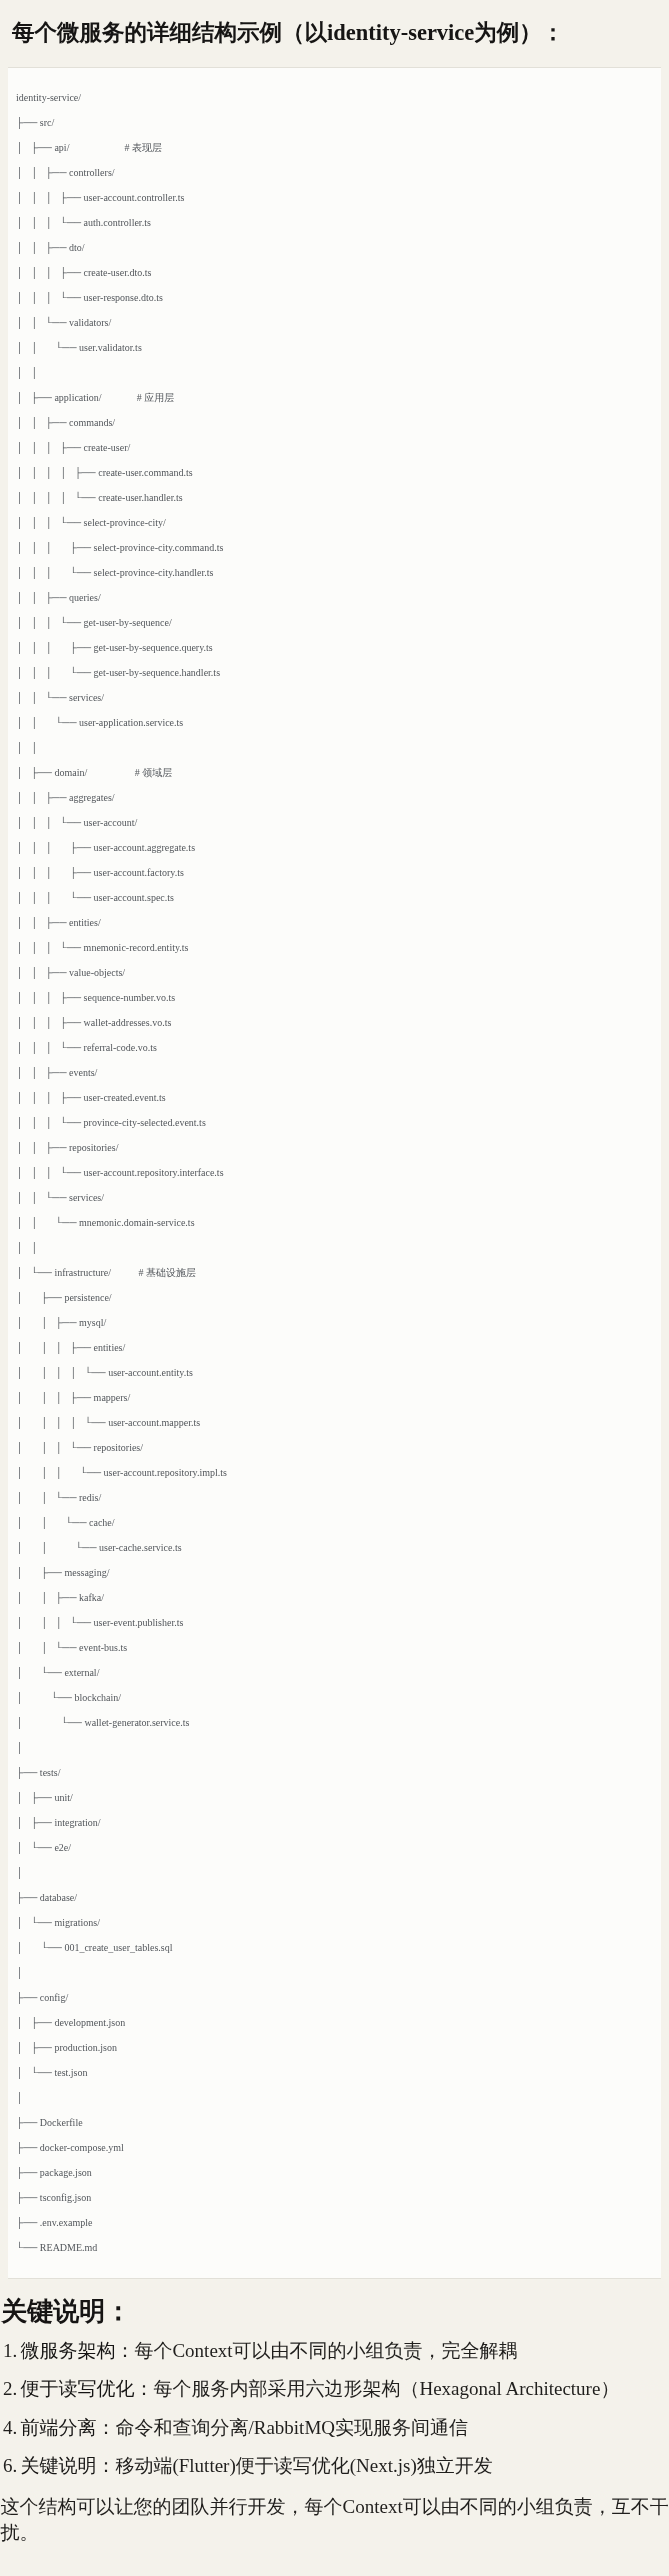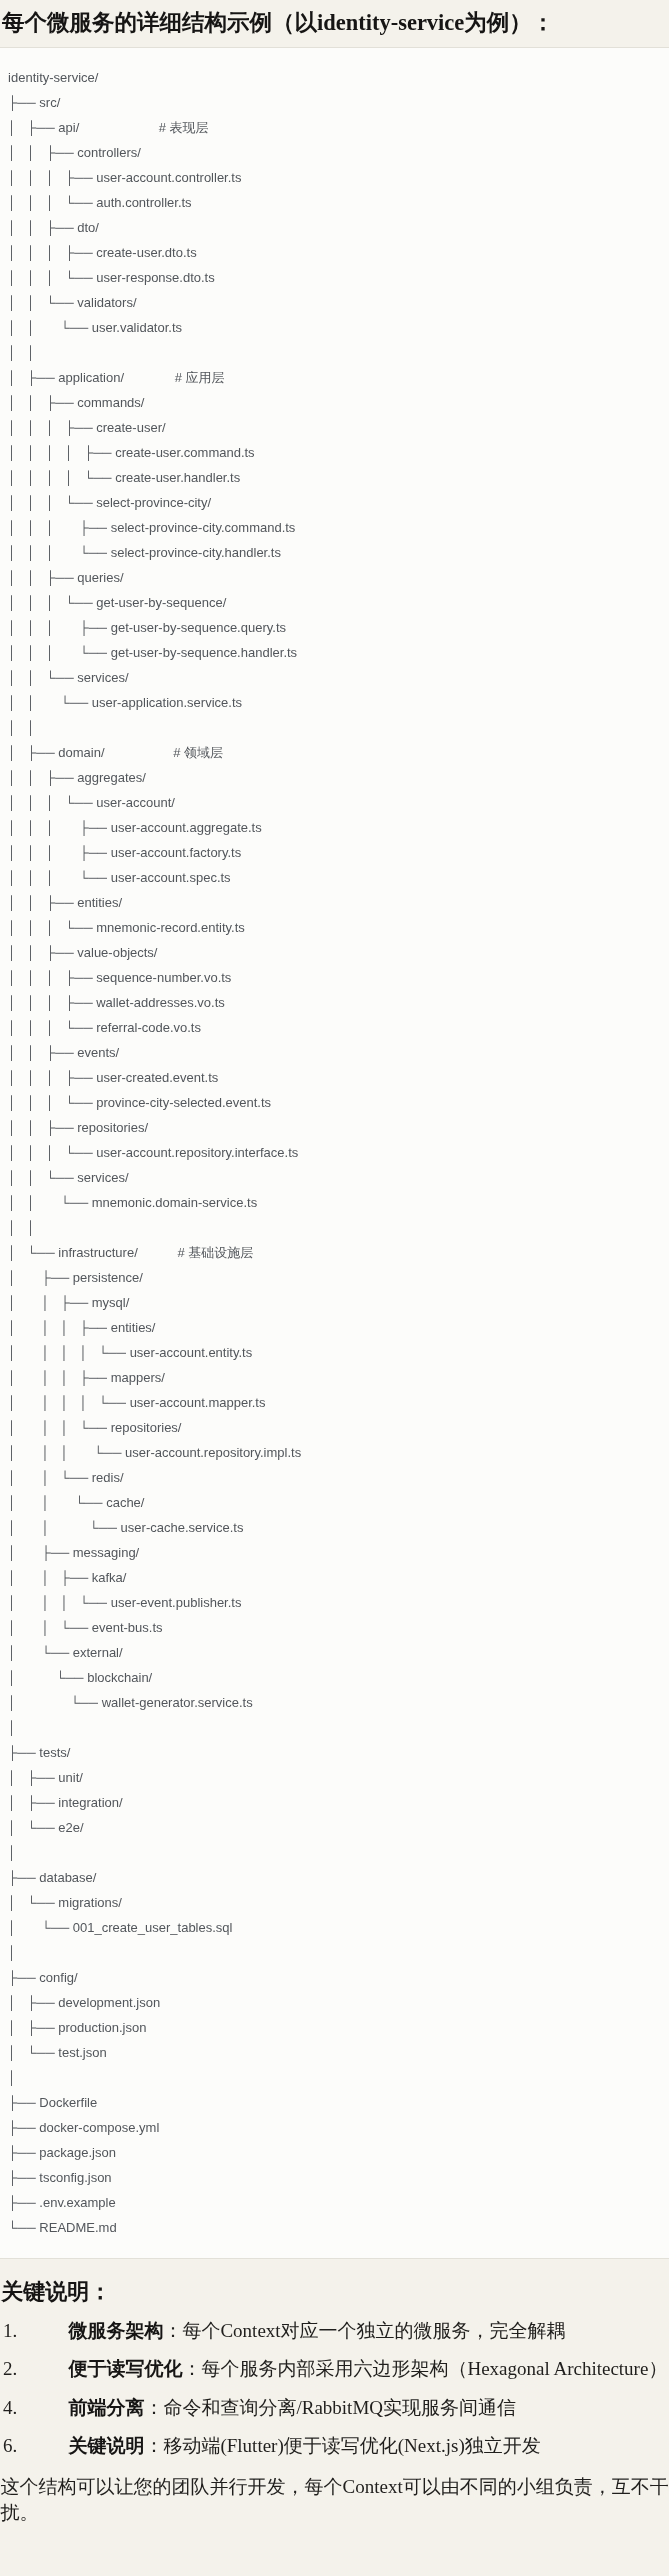--- a/index.html
+++ b/index.html
@@ -5,60 +5,60 @@
   html, body { margin: 0; padding: 0; }
   body {
     width: 669px;
     height: 2576px;
     background: #f4f2eb;
     color: #1c1b19;
     font-family: "Liberation Serif", "DejaVu Serif", serif;
     overflow: hidden;
   }
   .title {
-    margin: 0;
+    margin: 10px;
     padding: 8.1px 0 8.8px 1.9px;
     font-size: 22.5px;
     line-height: 30px;
     font-weight: 700;
     color: #161514;
   }
   .tree {
-    margin: 0;
+    margin: 8px;
     border-top: 1.3px solid #e2e0d8;
     border-bottom: 1.3px solid #e2e0d8;
     background: #fcfcfa;
     padding: 17px 10px 18px 8.1px;
-    font-family: Liberation Sans, sans-serif;
-    font-size: 13px;
+    font-family: Liberation Serif, serif;
+    font-size: 10px;
     line-height: 25px;
     color: #52565b;
     white-space: pre;
     overflow: hidden;
   }
   .notes-heading {
     margin: 19px 0 0 1.3px;
-    font-size: 22px;
+    font-size: 26px;
     line-height: 27.5px;
     font-weight: 700;
     color: #161514;
   }
   .notes {
     list-style: none;
     margin: 12.5px 0 0 0;
     padding: 0 0 0 3.1px;
   }
   .note {
     font-size: 19px;
     line-height: 26px;
     margin-bottom: 12.5px;
     color: #201f1d;
   }
   .note .num { margin-right: 3.1px; }
-  .note .label { font-weight: 700; color: #161514; margin-left: 48px; }
+  .note .label { font-weight: 400; color: #161514; }
   .closing {
     margin: 15px 0 0 0.6px;
     font-size: 19px;
     line-height: 26px;
     color: #201f1d;
   }
 </style>
 </head>
 <body>
 
@@ -149,21 +149,21 @@
 ├── Dockerfile
 ├── docker-compose.yml
 ├── package.json
 ├── tsconfig.json
 ├── .env.example
 └── README.md</pre>
 
   <h3 class="notes-heading">关键说明：</h3>
 
   <ol class="notes">
-      <li class="note"><span class="num">1.</span><strong class="label">微服务架构</strong><span class="text">：每个Context对应一个独立的微服务，完全解耦</span></li>
+      <li class="note"><span class="num">1.</span><strong class="label">微服务架构</strong><span class="text">：每个Context可以由不同的小组负责，完全解耦</span></li>
       <li class="note"><span class="num">2.</span><strong class="label">便于读写优化</strong><span class="text">：每个服务内部采用六边形架构（Hexagonal Architecture）</span></li>
       <li class="note"><span class="num">4.</span><strong class="label">前端分离</strong><span class="text">：命令和查询分离/RabbitMQ实现服务间通信</span></li>
       <li class="note"><span class="num">6.</span><strong class="label">关键说明</strong><span class="text">：移动端(Flutter)便于读写优化(Next.js)独立开发</span></li>
     </ol>
 
   <p class="closing">这个结构可以让您的团队并行开发，每个Context可以由不同的小组负责，互不干扰。</p>
 </div>
 
 
 </body></html>

